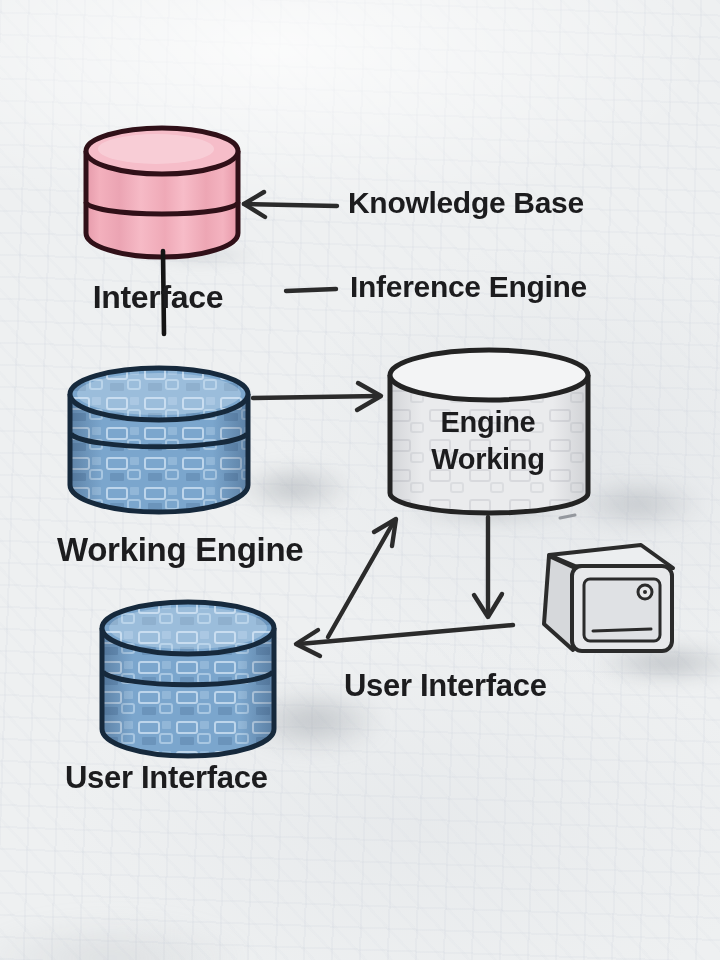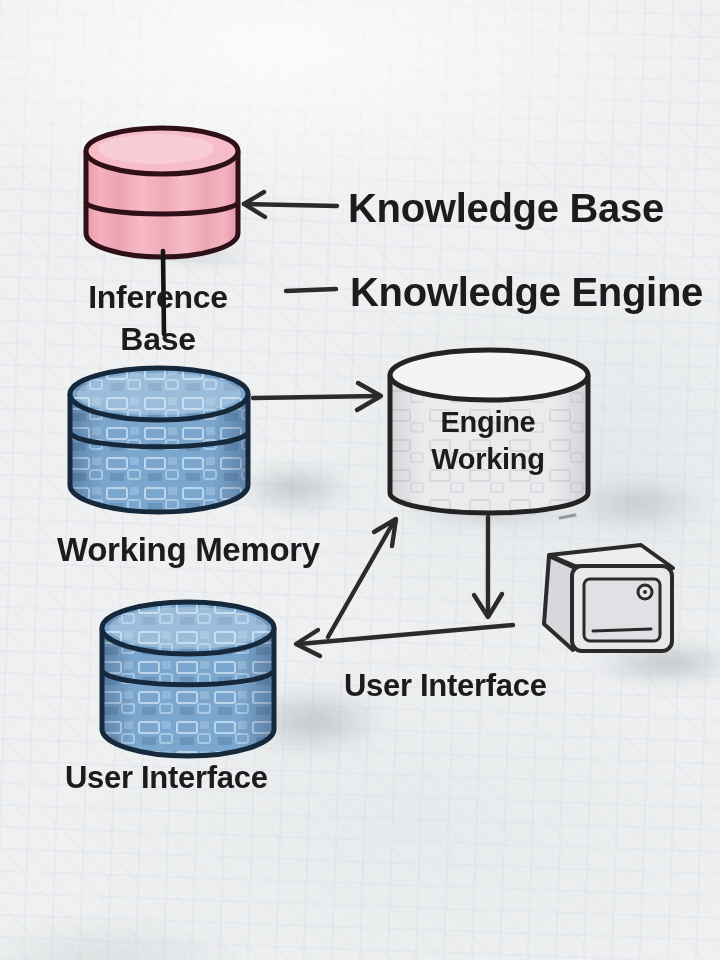--- a/index.html
+++ b/index.html
@@ -15,21 +15,21 @@
       repeating-linear-gradient(92deg, rgba(198,204,216,0.15) 0 2px, rgba(0,0,0,0) 2px 28px),
       repeating-linear-gradient(2deg, rgba(198,204,216,0.13) 0 2px, rgba(0,0,0,0) 2px 22px),
       repeating-linear-gradient(47deg, rgba(210,215,224,0.10) 0 3px, rgba(0,0,0,0) 3px 19px),
       radial-gradient(ellipse 430px 320px at 80% 48%, rgba(173,181,192,0.14), rgba(0,0,0,0) 70%),
       radial-gradient(ellipse 520px 280px at 58% 86%, rgba(173,181,192,0.10), rgba(0,0,0,0) 70%);
   }
   .label{
     position:absolute;font-weight:700;color:var(--ink,#1c1c1e);
     white-space:nowrap;letter-spacing:-0.3px;
   }
-  .callout{font-size:40px;}
+  .callout{font-size:30px;}
   .caption{font-size:31px;}
   .cyl,.overlay,.box{position:absolute;}
   .overlay{left:0;top:0;pointer-events:none;}
   .wm-text{
     position:absolute;left:388px;top:404px;width:200px;text-align:center;
     font-weight:700;font-size:29px;line-height:37px;color:var(--ink,#1c1c1e);
     letter-spacing:-0.3px;
   }
   .pink-caption{
     position:absolute;left:38px;top:276px;width:240px;text-align:center;
@@ -171,28 +171,27 @@
       <g>
         <path d="M513,625 L299,644"></path>
         <path d="M318,630 L296,644 L320,656"></path>
       </g>
       <path d="M163,251 L164,334" stroke-width="4.6" stroke="#141414"></path>
       <path d="M560,518 L575,515" stroke="#6a6f76" stroke-width="3" opacity="0.65"></path>
     </g>
   </svg>
 
   <div class="label callout" style="left:348px;top:186px;">Knowledge Base</div>
-  <div class="label callout" style="left:350px;top:270px;">Knowledge Engine</div>
+  <div class="label callout" style="left:350px;top:270px;">Inference Engine</div>
 
   <div class="pink-caption">
-    <span>Inference</span>
-    <span>Base</span>
+    <span>Interface</span>
   </div>
 
-  <div class="label caption" style="left:57px;top:531px;font-size:33px;">Working Memory</div>
+  <div class="label caption" style="left:57px;top:531px;font-size:33px;">Working Engine</div>
 
   <div class="wm-text">
     <span>Engine</span>
     <span>Working</span>
   </div>
 
   <div class="label callout" style="left:344px;top:668px;font-size:31px;">User Interface</div>
   <div class="label caption" style="left:65px;top:760px;">User Interface</div>
 </div>
 

